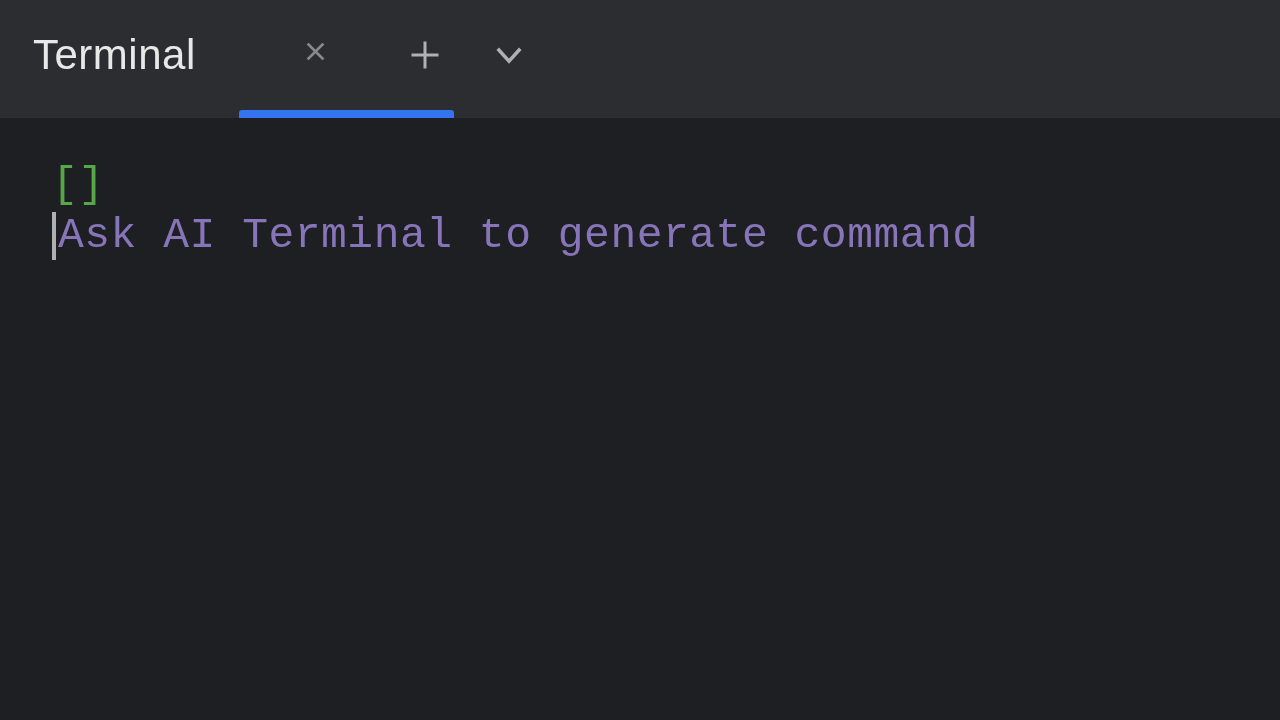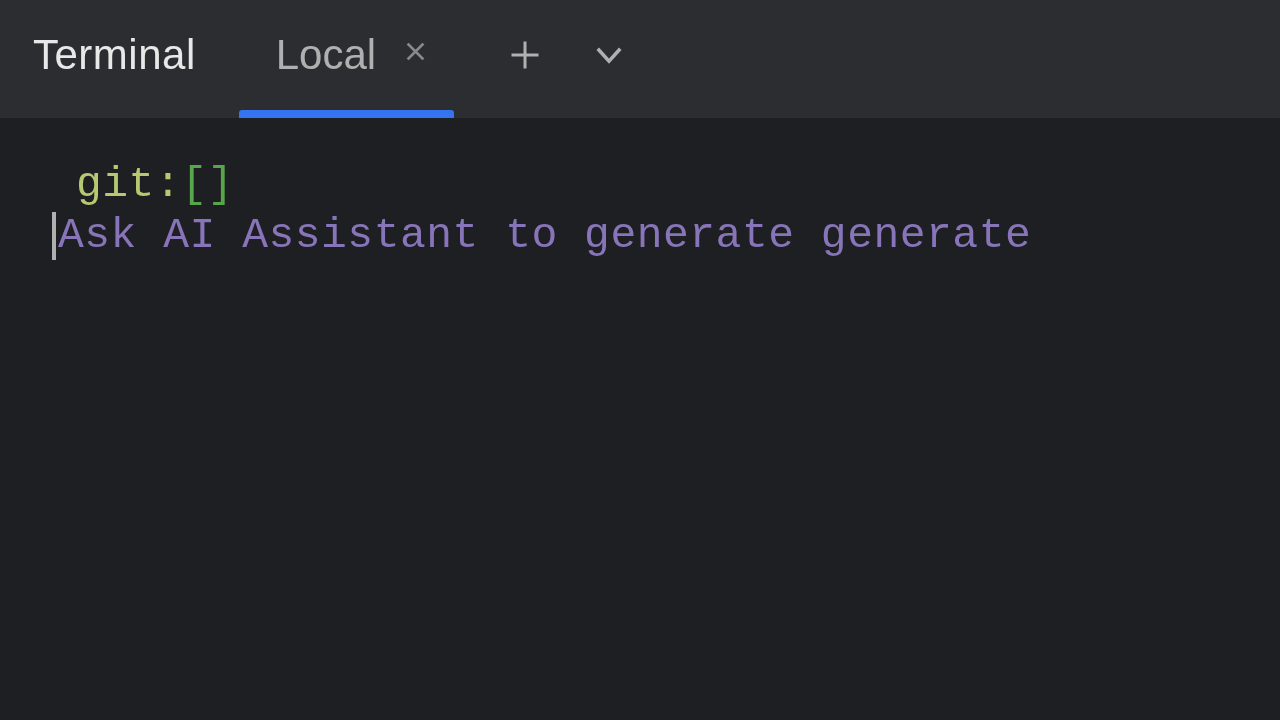--- a/index.html
+++ b/index.html
@@ -136,21 +136,20 @@
       letter-spacing: 0.5px;
     }
   </style>
 </head>
 <body>
 
 <div class="header">
   <div class="header-title">Terminal</div>
   <div class="tab-container">
     <div class="tab">
-      <span>Local</span>
       <span class="close-btn">
         <svg viewBox="0 0 24 24" fill="none" stroke="currentColor" stroke-width="2.5">
           <line x1="5" y1="5" x2="19" y2="19"></line>
           <line x1="19" y1="5" x2="5" y2="19"></line>
         </svg>
       </span>
       <div class="tab-indicator"></div>
     </div>
     <span class="plus-btn">
       <svg viewBox="0 0 24 24" fill="none" stroke="currentColor" stroke-width="2">
@@ -161,21 +160,20 @@
     <span class="chevron-btn">
       <svg viewBox="0 0 24 16" fill="none" stroke="currentColor" stroke-width="2.8">
         <polyline points="3,3 12,13 21,3"></polyline>
       </svg>
     </span>
   </div>
 </div>
 
 <div class="terminal-body">
   <div class="prompt-line">
-    <span class="git-label">git:</span>
     <span class="branch-bracket-open">[</span>
     <span class="branch-bracket-close">]</span>
   </div>
   <div class="input-line">
     <span class="cursor"></span>
-    <span class="placeholder-text">Ask AI Assistant to generate generate</span>
+    <span class="placeholder-text">Ask AI Terminal to generate command</span>
   </div>
 </div>
 
 </body></html>

